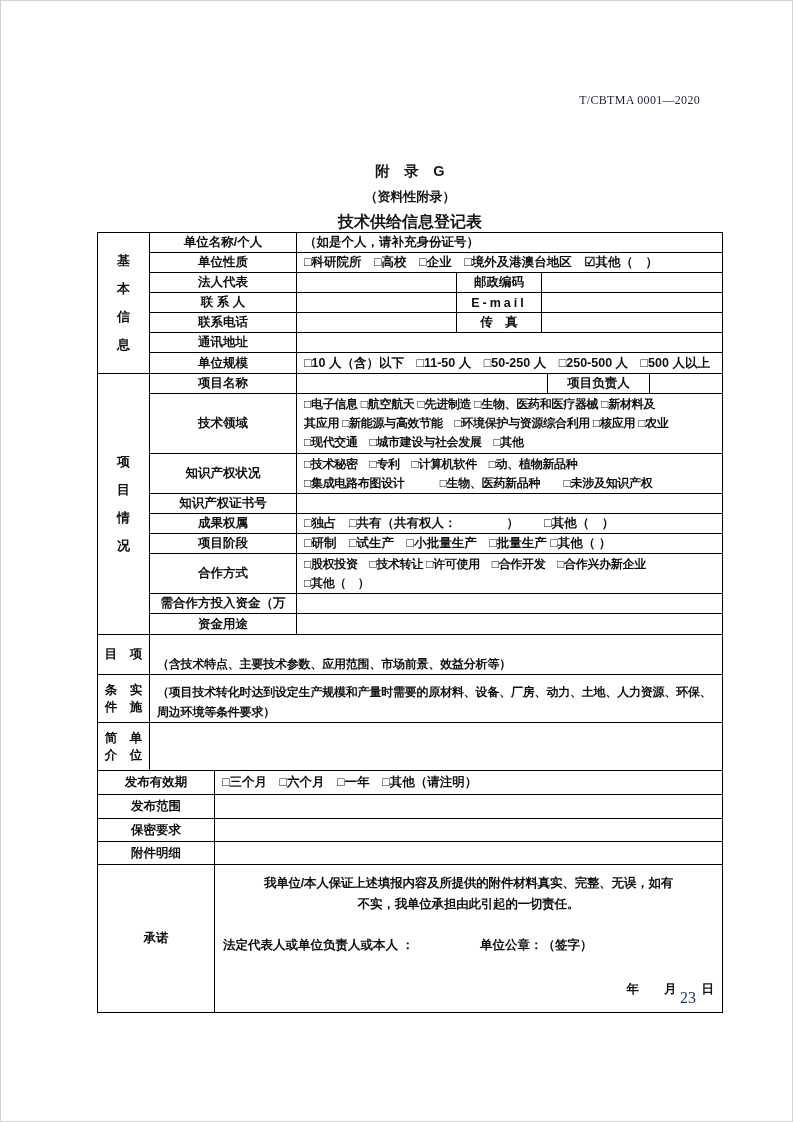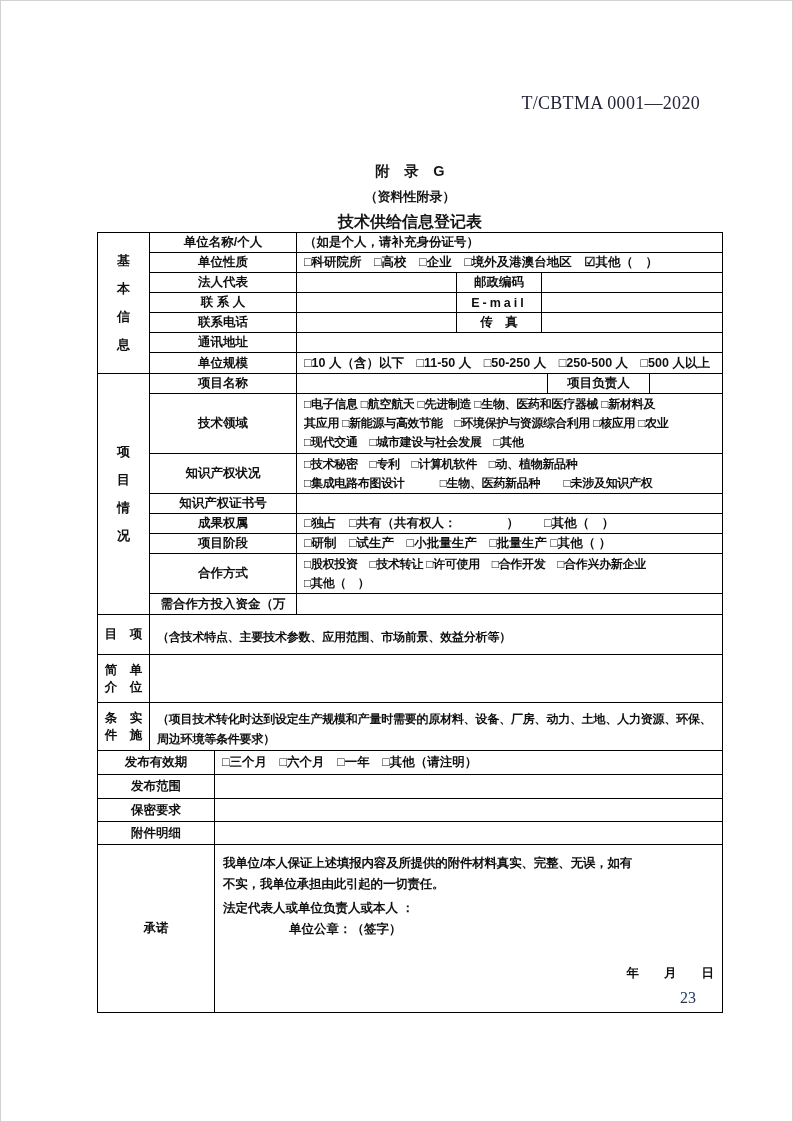--- a/index.html
+++ b/index.html
@@ -9,21 +9,21 @@
     width: 793px; height: 1122px;
     background: #ffffff;
     border: 1px solid #d2d2d2;
     font-family: "Liberation Sans", sans-serif;
     color: #161616;
     overflow: hidden;
   }
   .doc-code {
     position: absolute; top: 92px; right: 92px;
     font-family: "Liberation Serif", serif;
-    font-size: 18px; color: #23233a; letter-spacing: 0.3px;
+    font-size: 12px; color: #23233a; letter-spacing: 0.3px;
   }
   .titles { position: absolute; left: 96px; top: 161px; width: 626px; text-align: center; }
   .t1 { font-size: 14.5px; font-weight: 700; }
   .t2 { font-size: 13px;   font-weight: 700; margin-top: 7px; }
   .t3 { font-size: 16px;   font-weight: 700; margin-top: 6px; }
 
   .form {
     position: absolute; left: 96px; top: 231px;
     width: 626px; height: 781px;
     border: 1px solid #000;
@@ -46,26 +46,26 @@
   .val { padding: 0 7px; white-space: nowrap; }
   .cl  { width: 147px; min-width: 147px; }
   .cv1 { width: 160px; min-width: 160px; }
   .cl2 { width: 85px;  min-width: 85px; }
   .cv1p{ width: 251px; min-width: 251px; }
   .cl2p{ width: 102px; min-width: 102px; }
   .clA { width: 52px;  min-width: 52px; flex-direction: column; justify-content: center; line-height: 17px; }
   .clB { width: 117px; min-width: 117px; }
   .multi { flex-direction: column; align-items: flex-start; justify-content: center; padding: 0 7px; }
   .multi > div { line-height: 19px; white-space: nowrap; letter-spacing: -0.3px; font-size: 12px; }
-  .topalign { align-items: flex-start; padding-top: 4px; }
+  .topalign { align-items: flex-start; padding-top: 4px; justify-content: flex-end; }
   .topalign > div { line-height: 20px; white-space: normal; letter-spacing: -0.2px; font-size: 12px; }
   .latin-spaced { letter-spacing: 3px; }
   .commit-content { flex-direction: column; align-items: stretch; justify-content: flex-start; padding: 8px 8px 0 8px; }
-  .commit-content .para div { line-height: 21px; letter-spacing: -0.2px; }
-  .signrow { display: flex; margin-top: 3px; line-height: 21px; flex-direction: column; }
+  .commit-content .para div { line-height: 21px; letter-spacing: -0.2px; text-align: center; }
+  .signrow { display: flex; margin-top: 20px; line-height: 21px; }
   .signrow .seal { margin-left: 66px; }
   .daterow { margin-top: 23px; padding-left: 340px; line-height: 21px; text-align: right; }
   .page-num {
     position: absolute; top: 988px; right: 96px;
     font-family: "Liberation Serif", serif;
     font-size: 16px; color: #1f3864;
   }
 </style>
 </head>
 <body>
@@ -172,48 +172,52 @@
           <div class="c lab cl">合作方式</div>
           <div class="c end multi">
             <div>□股权投资　□技术转让 □许可使用　□合作开发　□合作兴办新企业</div>
             <div>□其他（　）</div>
           </div>
         </div>
         <div class="r" style="height:20px">
           <div class="c lab cl">需合作方投入资金（万</div>
           <div class="c val end"></div>
         </div>
+        <div class="r" style="height:20px">
+          <div class="c lab cl">资金用途</div>
+          <div class="c val end"></div>
+        </div>
       </div>
     </div>
 
     <div class="r" style="height:40px">
       <div class="c lab clA">
         <div>目　项</div>
         <div></div>
       </div>
       <div class="c end multi topalign">
         <div>（含技术特点、主要技术参数、应用范围、市场前景、效益分析等）</div>
       </div>
     </div>
     <div class="r" style="height:48px">
       <div class="c lab clA">
+        <div>条　实</div>
+        <div>件　施</div>
+      </div>
+      <div class="c end multi topalign">
+        <div>（项目技术转化时达到设定生产规模和产量时需要的原材料、设备、厂房、动力、土地、人力资源、环保、周边环境等条件要求）</div>
+      </div>
+    </div>
+    <div class="r" style="height:48px">
+      <div class="c lab clA">
         <div>简　单</div>
         <div>介　位</div>
       </div>
       <div class="c end multi topalign">
         <div></div>
-      </div>
-    </div>
-    <div class="r" style="height:48px">
-      <div class="c lab clA">
-        <div>条　实</div>
-        <div>件　施</div>
-      </div>
-      <div class="c end multi topalign">
-        <div>（项目技术转化时达到设定生产规模和产量时需要的原材料、设备、厂房、动力、土地、人力资源、环保、周边环境等条件要求）</div>
       </div>
     </div>
 
     <div class="r" style="height:24px">
       <div class="c lab clB">发布有效期</div>
       <div class="c val end">□三个月　□六个月　□一年　□其他（请注明）</div>
     </div>
     <div class="r" style="height:24px">
       <div class="c lab clB">发布范围</div>
       <div class="c val end"></div>

